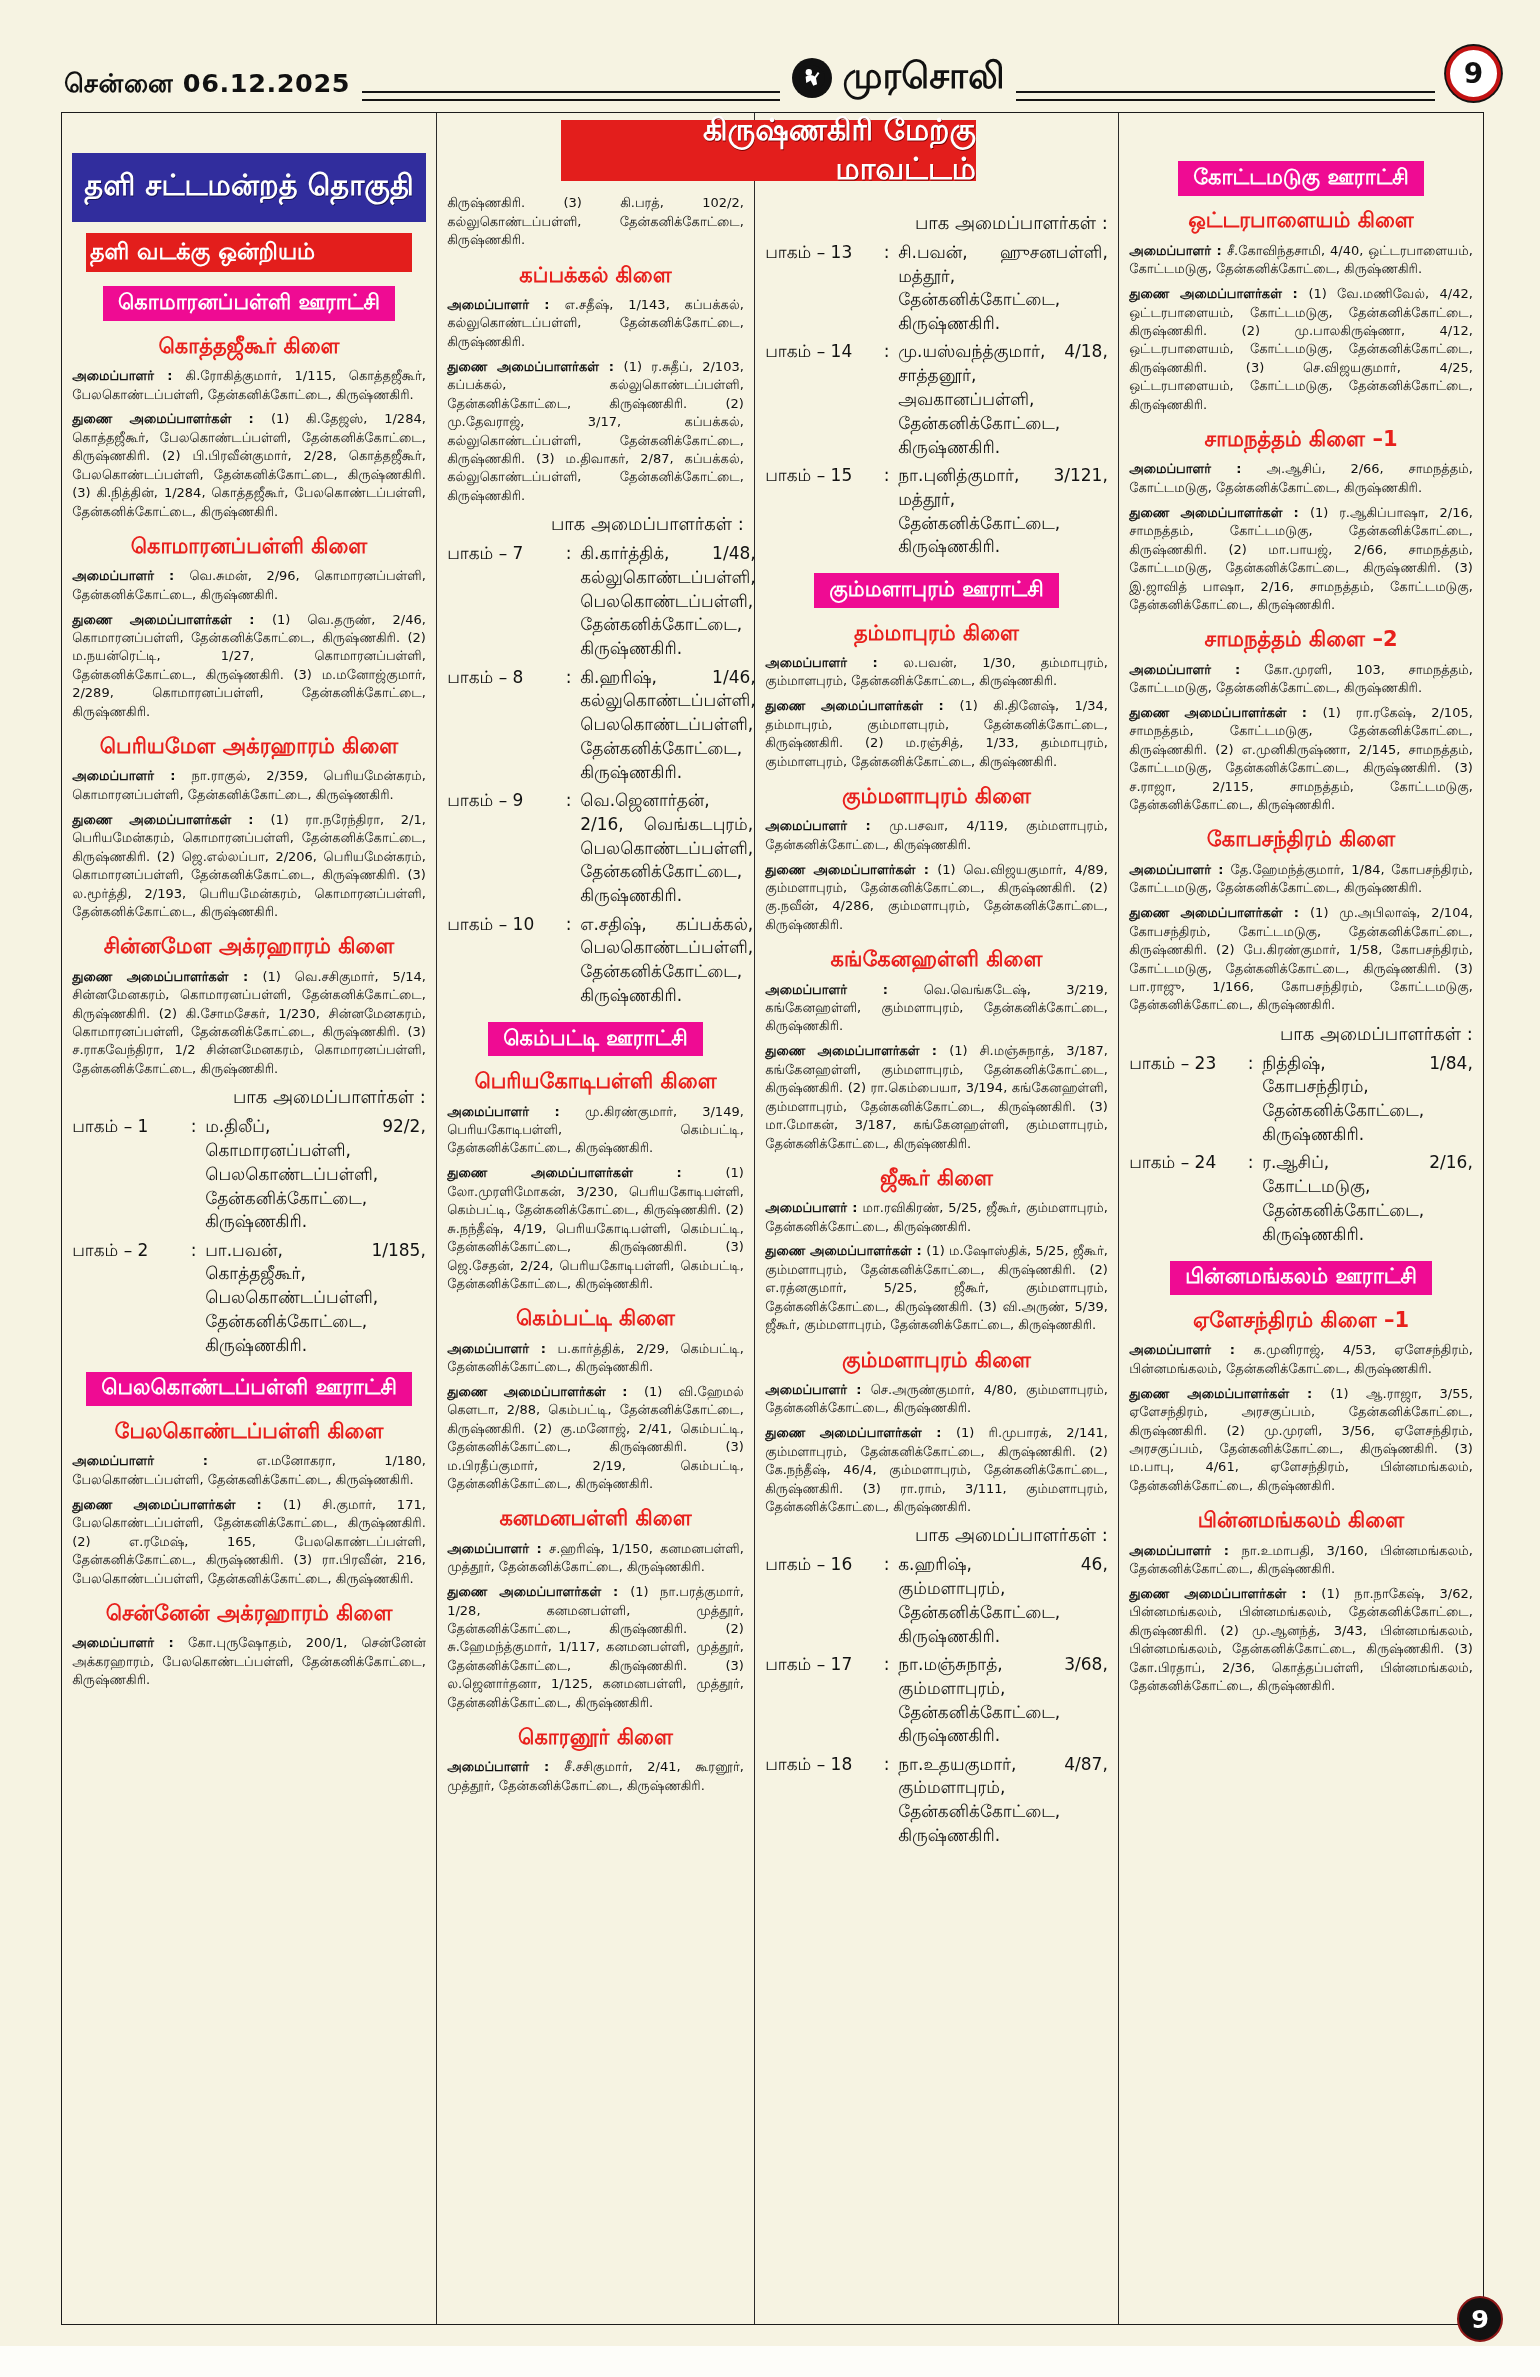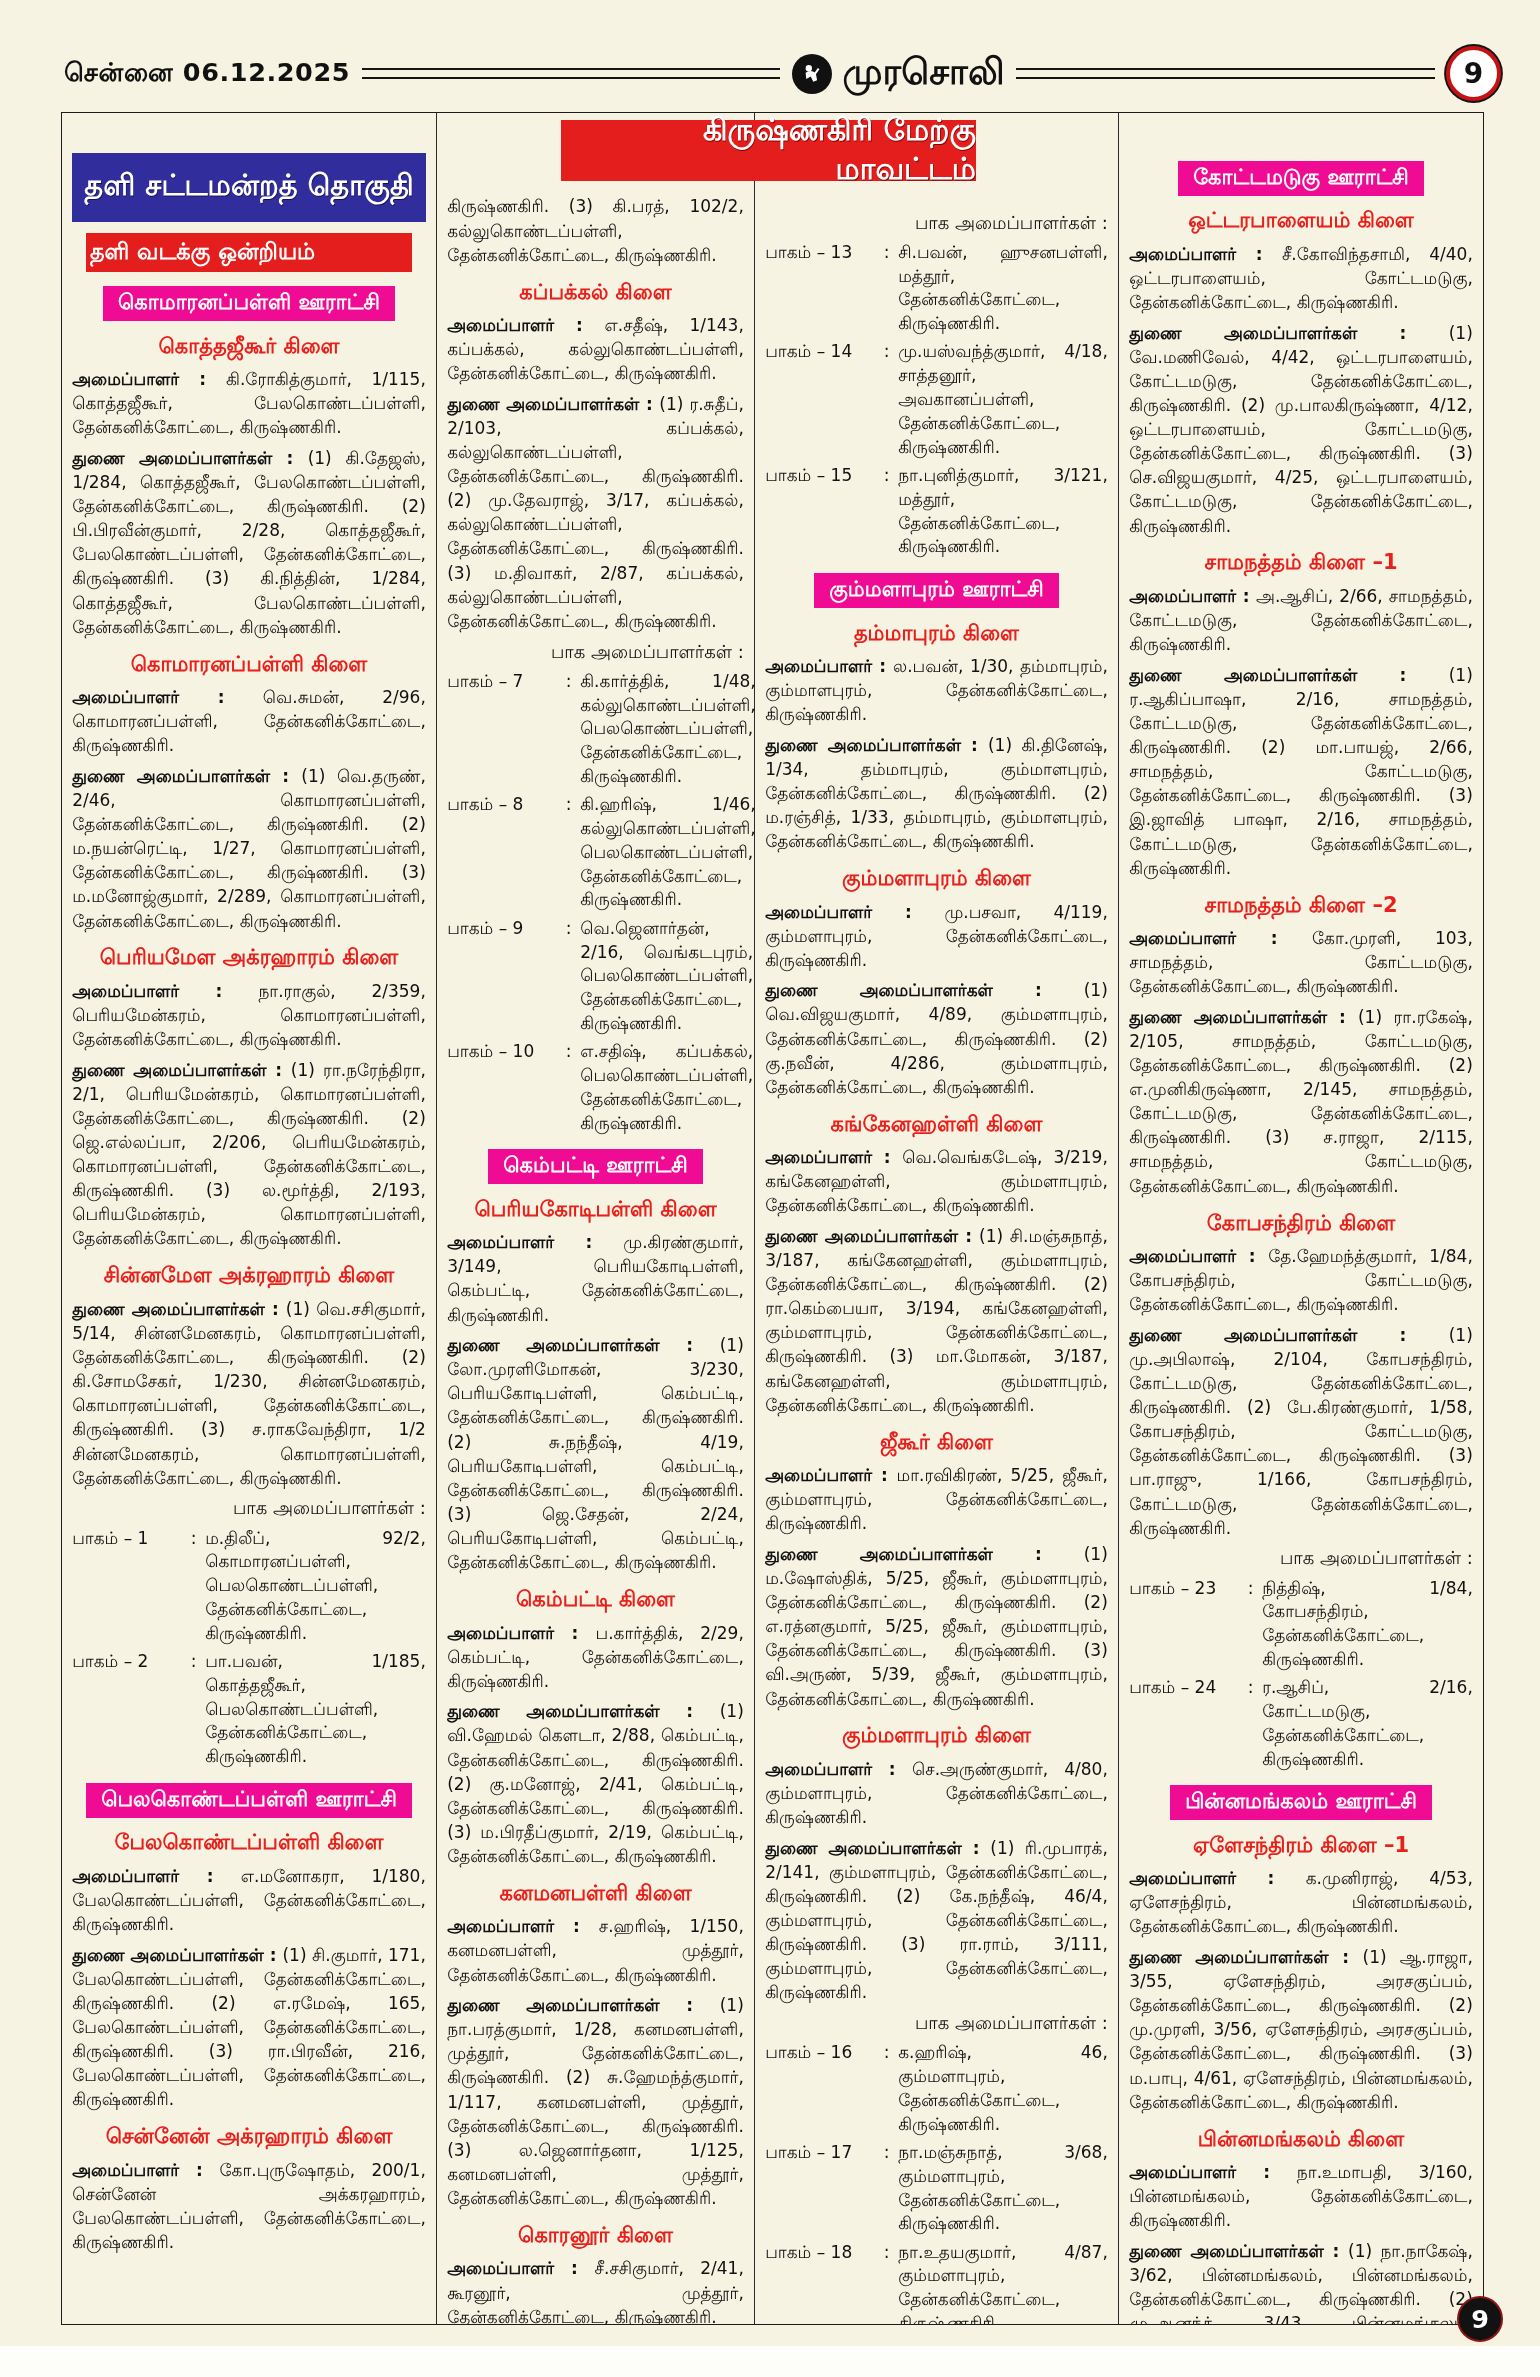--- a/index.html
+++ b/index.html
@@ -1,21 +1,21 @@
 <!DOCTYPE html>
 <html style="font-size:10.2px"><head>
 <meta charset="utf-8">
 <style>
   html,body{margin:0;padding:0;}
   body{width:1541px;height:2377px;position:relative;background:#f6f3e2;
        font-family:"DejaVu Sans","Liberation Sans",sans-serif;color:#111;}
   .page{position:absolute;inset:0;overflow:hidden;}
 
   
-  .header{position:absolute;top:46px;left:64px;right:40px;display:flex;align-items:center;}
+  .header{position:absolute;top:46px;left:64px;right:40px;display:flex;align-items:flex-end;}
   .date{font-size:25.5px;font-weight:bold;letter-spacing:0.6px;white-space:nowrap;}
   .rule{flex:1;height:6.4px;border-top:2.6px solid #141414;border-bottom:2.6px solid #141414;margin:0 11.5px;}
   .logo-group{display:flex;align-items:center;gap:11px;}
   .logo-circle{width:40px;height:40px;border-radius:50%;background:#111;display:flex;align-items:center;justify-content:center;flex:none;}
   .masthead{font-size:36px;font-weight:bold;white-space:nowrap;}
   .page-circle{width:47px;height:47px;border-radius:50%;background:#fff;border:4.5px solid #c31313;
                box-shadow:0 0 0 1.9px #141414;display:flex;align-items:center;justify-content:center;
                font-size:28px;font-weight:bold;color:#111;flex:none;}
 
   
@@ -34,21 +34,21 @@
 
   
   .blk-constituency{background:#312d9d;color:#fff;font-weight:bold;font-size:29px;text-align:center;
                     padding:15.3px 5.1px;margin:0 0 11.5px;text-shadow:0.6px 1.3px 0 #14124d;}
   .blk-union{background:#e31e1c;color:#fff;font-weight:bold;font-size:22.4px;text-align:left;
              margin:10.2px auto 7.7px;padding:5.1px 3.8px;width:90%;}
   .blk-panchayat{background:#ef0b93;color:#fff;font-weight:bold;font-size:21px;text-align:left;
                  margin:14px auto 6.4px;padding:3.8px 15.3px;width:fit-content;}
   .blk-branch{color:#e8201c;font-weight:bold;font-size:21px;text-align:center;margin:12.8px 0 5.1px;}
   .blk-ptitle{font-weight:normal;font-size:18px;text-align:right;margin:7.7px 0 5.1px;}
-  .para{font-size:17px;line-height:1.42;text-align:justify;margin:6.4px 0;}
+  .para{font-size:13px;line-height:1.42;text-align:justify;margin:6.4px 0;}
   .para .lead{font-weight:bold;}
   .part-row{display:flex;font-size:17px;line-height:1.40;margin:4.5px 0;}
   .part-label{width:110px;flex:none;}
   .part-colon{width:23px;flex:none;text-align:center;}
   .part-text{flex:1;text-align:justify;}
 
   .bottom-strip{position:absolute;left:0;bottom:0;width:100%;height:31px;background:#fdfdf9;}
   .bottom-circle{position:absolute;left:1457px;top:2296px;width:42px;height:42px;border-radius:50%;
                  background:#121212;border:2.6px solid #8c1616;color:#fff;font-size:25.5px;font-weight:bold;
                  display:flex;align-items:center;justify-content:center;z-index:8;}

